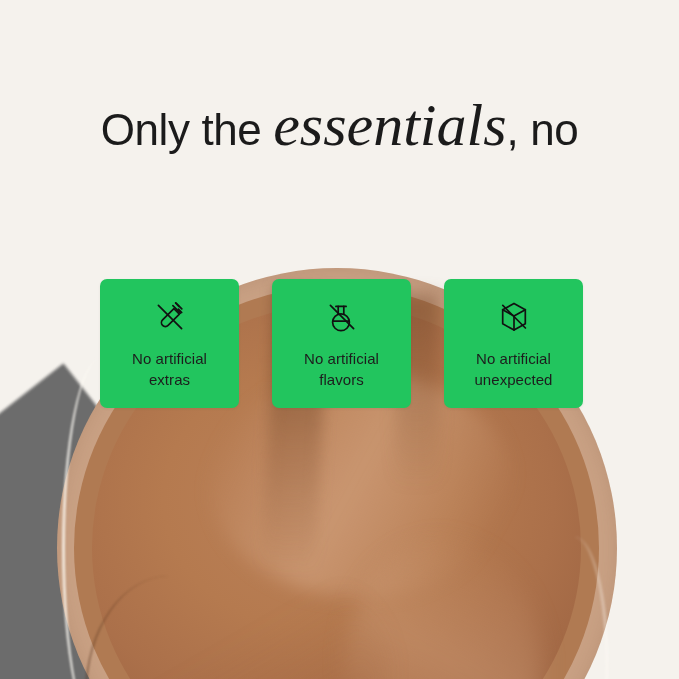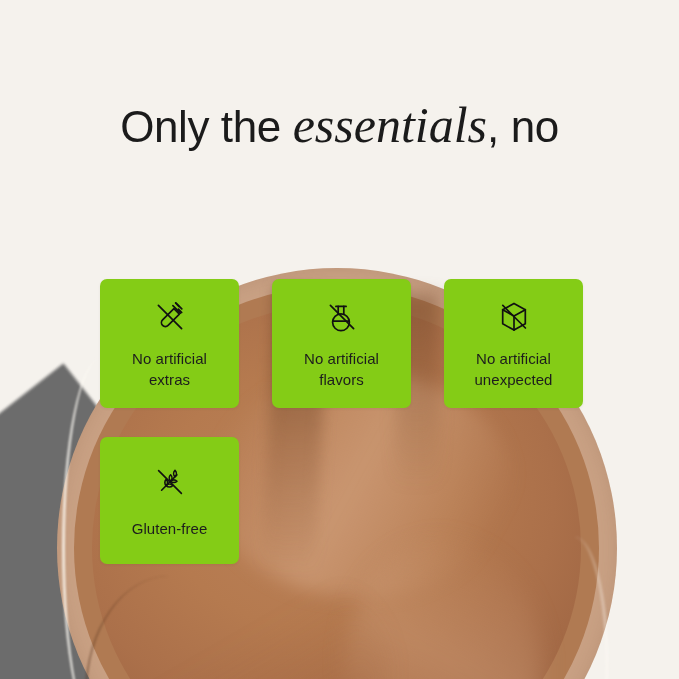--- a/index.html
+++ b/index.html
@@ -141,37 +141,37 @@
     text-align:center;
     color:#1b1b1b;
     font-size:44px;
     line-height:57px;
     letter-spacing:-.4px;
     font-weight:400;
   }
   #headline .em {
     font-family:"Liberation Serif", serif;
     font-style:italic;
-    font-size:50px;
+    font-size:60px;
     letter-spacing:0;
   }
 
   
   #grid {
     position:absolute;
     left:100px; top:279px;
     width:484px;
     display:grid;
     grid-template-columns:repeat(3, 139px);
     grid-template-rows:129px 127px;
     column-gap:33px;
     row-gap:29px;
   }
   .badge {
-    background:#84cc16;
+    background:#22c55e;
     border-radius:7px;
     display:flex;
     flex-direction:column;
     align-items:center;
     justify-content:center;
     padding:4px 6px 6px;
     box-shadow:0 1px 3px rgba(60,45,30,.07);
   }
   .badge .ic {
     height:44px;
@@ -262,32 +262,15 @@
         <path d="M9.7 13.7L21 20.1l11.3-6.4"></path>
         <path d="M21 20.1v14"></path>
 
         <path d="M9.8 9.4l22.6 22.6"></path>
       </svg>
     </span>
     <span class="lbl"><span>No artificial</span><br><span>unexpected</span></span>
   </div>
 
 
-  <div class="badge row2">
-    <span class="ic">
-      <svg width="42" height="42" viewBox="0 0 42 42" fill="none" stroke="#111" stroke-width="1.6" stroke-linecap="round" stroke-linejoin="round">
-
-        <path d="M12.6 29.2L27.9 13.9"></path>
-
-        <path d="M17.2 24.6c-1.8-1.8-1.8-4.6 0-6.4 1.8 1.8 1.8 4.6 0 6.4z"></path>
-        <path d="M17.2 24.6c1.8 1.8 4.6 1.8 6.4 0-1.8-1.8-4.6-1.8-6.4 0z"></path>
-        <path d="M21.6 20.2c-1.8-1.8-1.8-4.6 0-6.4 1.8 1.8 1.8 4.6 0 6.4z"></path>
-        <path d="M21.6 20.2c1.8 1.8 4.6 1.8 6.4 0-1.8-1.8-4.6-1.8-6.4 0z"></path>
-        <path d="M26 15.8c-1.8-1.8-1.8-4.6 0-6.4 1.8 1.8 1.8 4.6 0 6.4z"></path>
-
-        <path d="M9.6 9.6l22.8 22.8"></path>
-      </svg>
-    </span>
-    <span class="lbl">Gluten-free</span>
-  </div>
 
 
 </div>
 
 </body></html>

